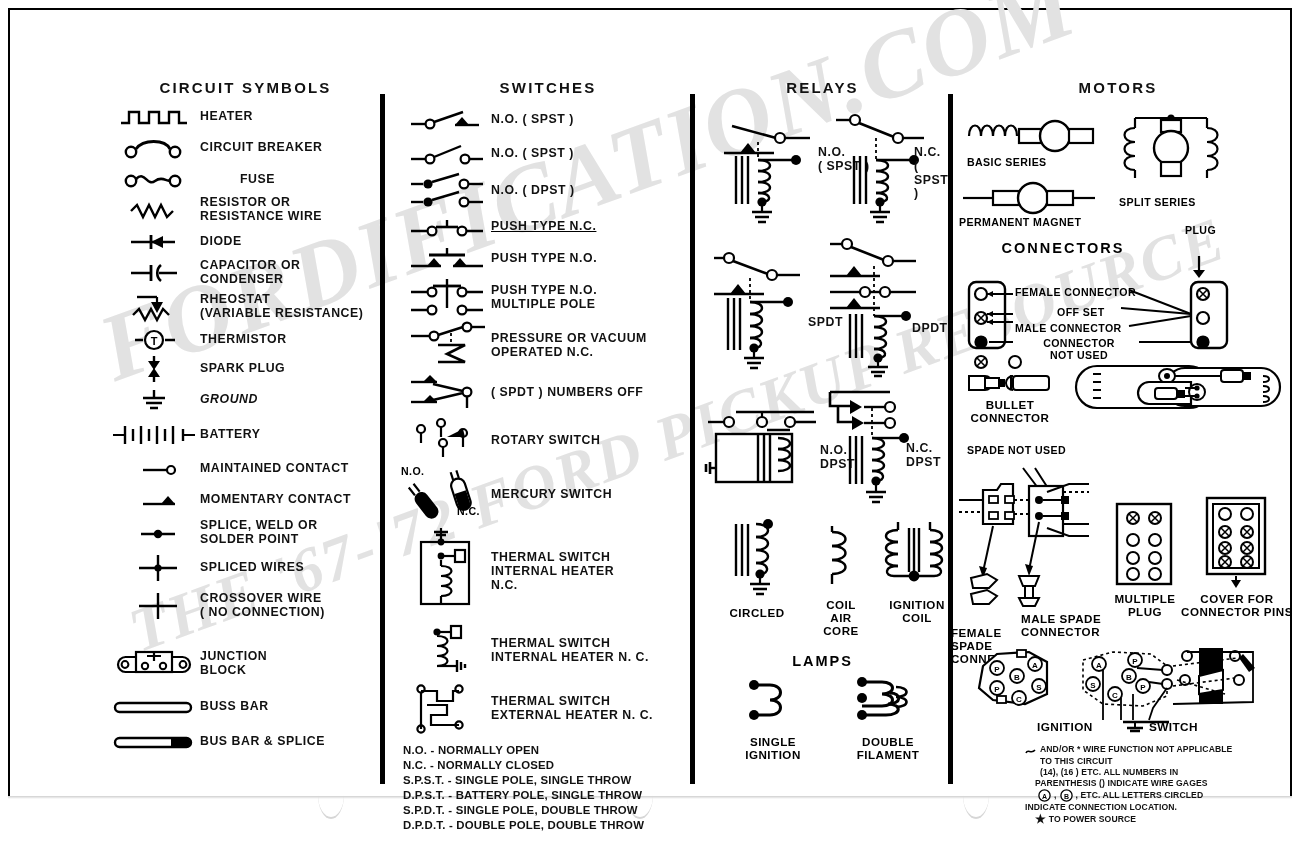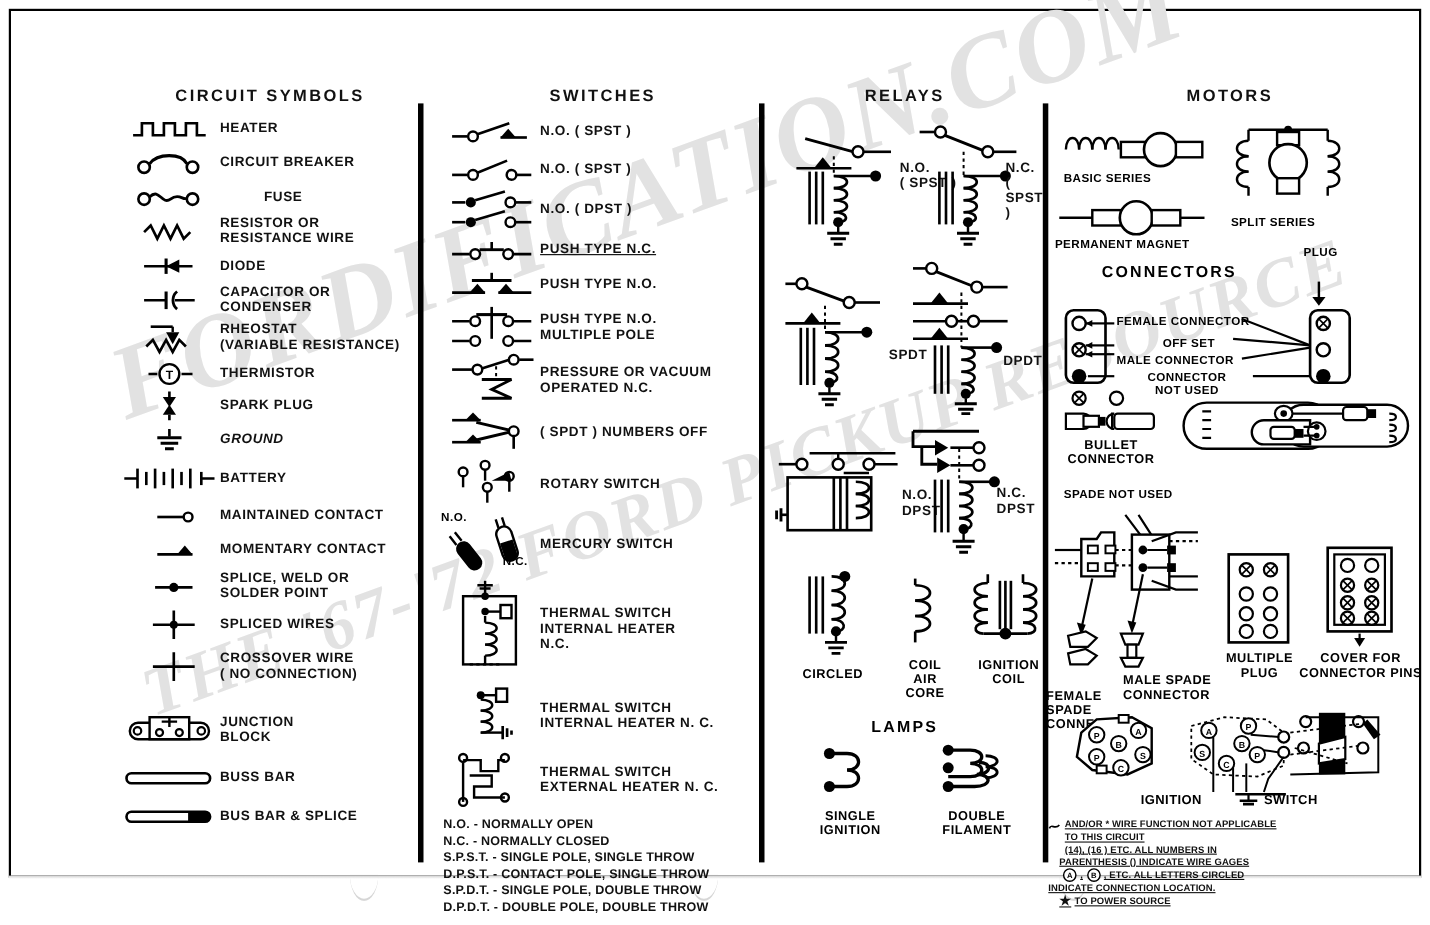--- a/index.html
+++ b/index.html
@@ -514,21 +514,21 @@
             </svg>
           </div>
           <div class="lbl" style="white-space:pre-line;">THERMAL SWITCH
 EXTERNAL HEATER N. C.</div>
         </div>
 
         <div class="legend" style="margin-top:6px;">
           <div>N.O. - NORMALLY OPEN</div>
           <div>N.C. - NORMALLY CLOSED</div>
           <div>S.P.S.T. - SINGLE POLE, SINGLE THROW</div>
-          <div>D.P.S.T. - CONTACT POLE, SINGLE THROW</div>
+          <div>D.P.S.T. - BATTERY POLE, SINGLE THROW</div>
           <div>S.P.D.T. - SINGLE POLE, DOUBLE THROW</div>
           <div>D.P.D.T. - DOUBLE POLE, DOUBLE THROW</div>
         </div>
 
       </div>
       <div class="vrule" style="left:287px;"></div>
     </div>
 
     <div class="col" style="left:692px;width:245px;">
       <div class="coltitle" style="margin-top:71px;">RELAYS</div>
@@ -1097,21 +1097,21 @@
             <path class="s" stroke-width="1.8" d="M204 42 L190 62 L186 74"></path>
             <path class="s" stroke-width="1.8" d="M170 48 V74"></path>
             <path class="s" stroke-width="2.4" d="M160 76 H206"></path>
             <path class="s" stroke-width="2" d="M172 76 V82"></path>
             <path class="s" stroke-width="2.4" d="M164 82 H180 M167 85 H177"></path>
           </svg>
           <div class="tiny" style="position:absolute;left:84px;top:74px;font-size:11.8px;">IGNITION</div>
           <div class="tiny" style="position:absolute;left:196px;top:74px;font-size:11.8px;">SWITCH</div>
         </div>
 
-        <div class="notes" style="margin-top:8px;position:relative;text-decoration:underline;">
+        <div class="notes" style="margin-top:8px;margin-left:72px;position:relative;">
           <div style="display:flex;align-items:flex-start;gap:3px;">
             <svg width="12" height="9" style="margin-top:3px;flex:0 0 auto;">
                 <path class="s" stroke-width="1.6" d="M1 6 C3 1, 6 8, 10 3"></path>
               </svg>
             <span>AND/OR * WIRE FUNCTION NOT APPLICABLE</span>
           </div>
           <div style="margin-left:15px;">TO THIS CIRCUIT</div>
           <div style="margin-left:15px;">(14), (16 ) ETC. ALL NUMBERS IN</div>
           <div style="margin-left:10px;">PARENTHESIS ()  INDICATE WIRE GAGES</div>
           <div style="display:flex;align-items:center;gap:2px;margin-left:12px;">

